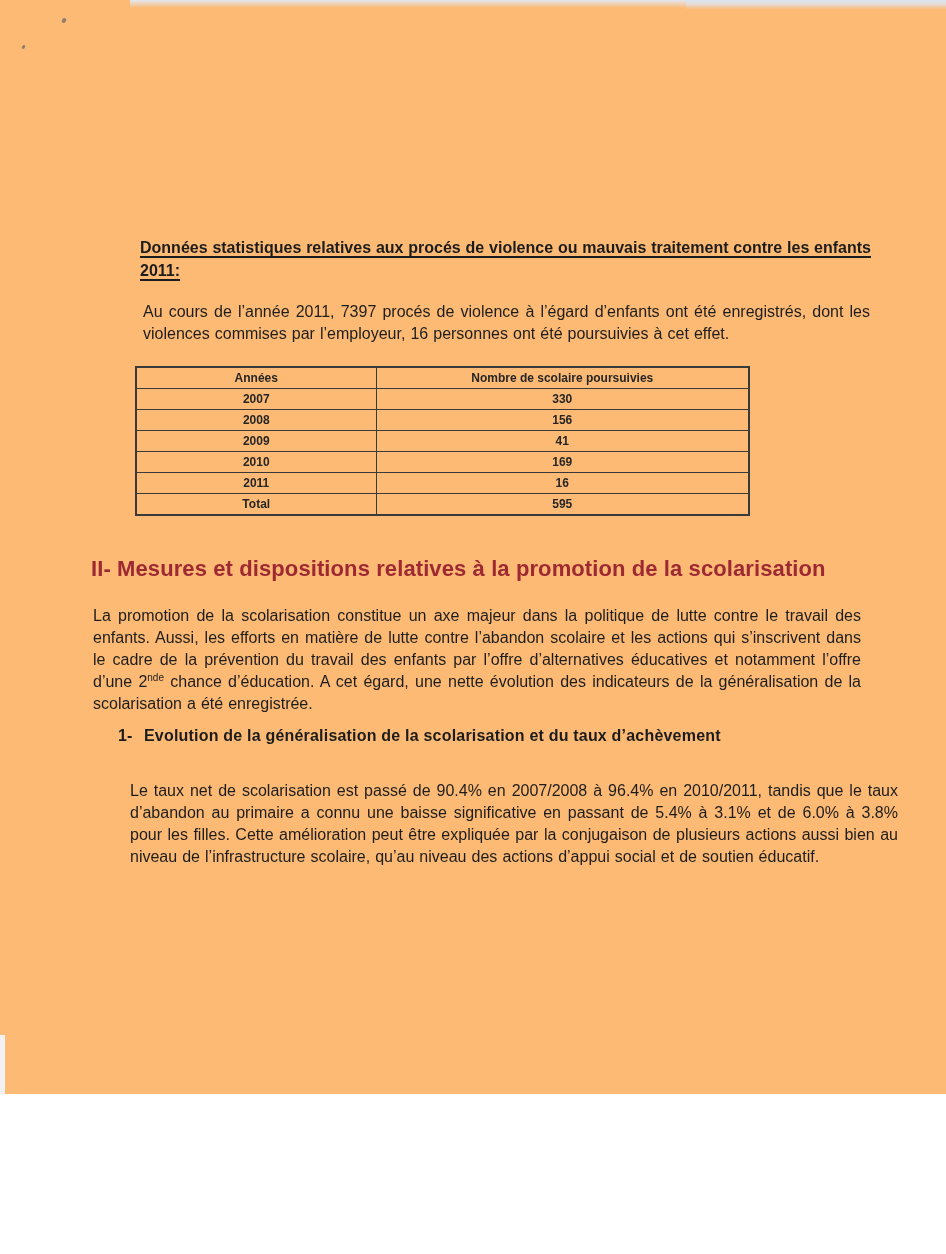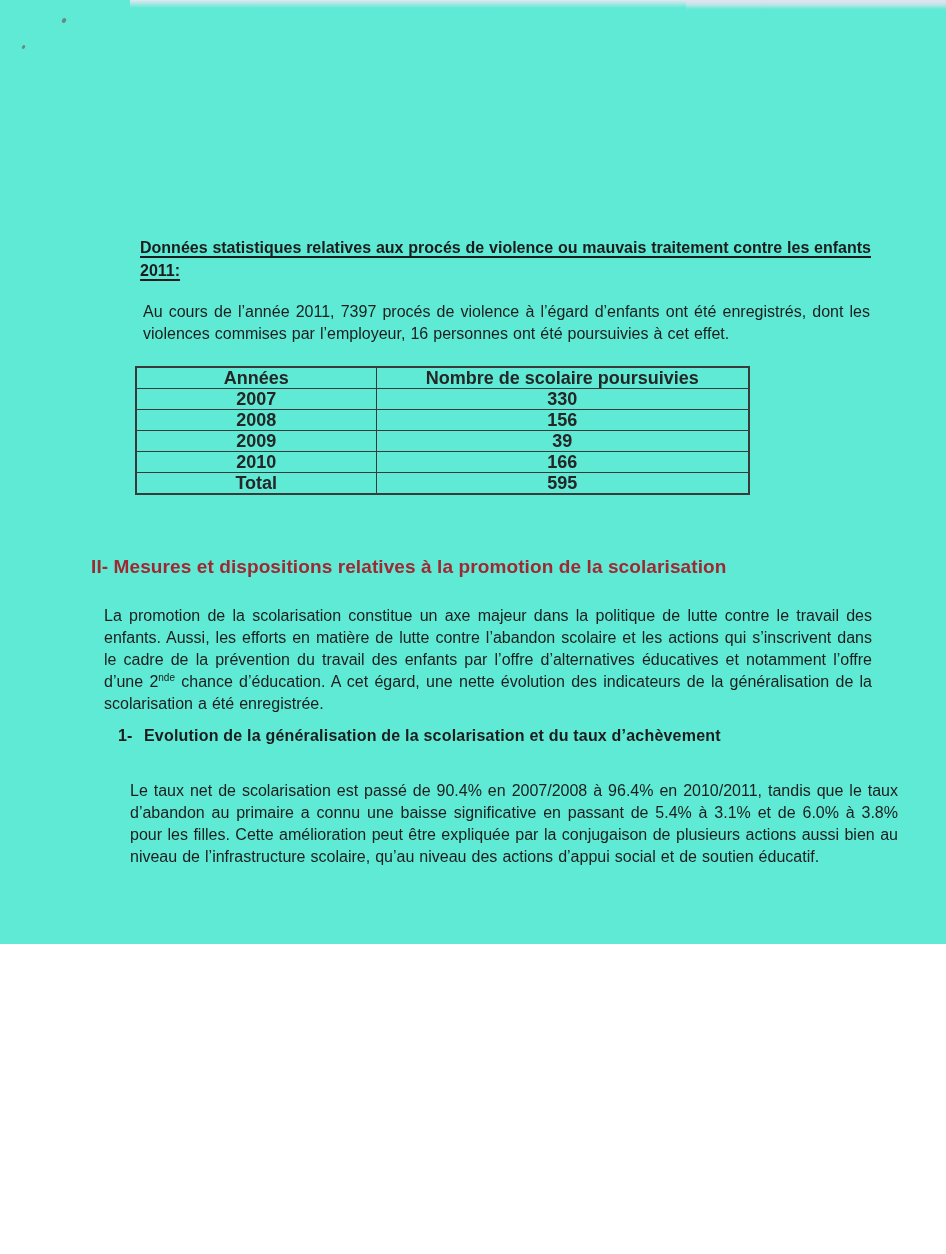--- a/index.html
+++ b/index.html
@@ -1,22 +1,22 @@
 <!DOCTYPE html>
 <html><head>
 <meta charset="utf-8">
 <style>
   * { box-sizing: border-box; }
   html, body { margin: 0; padding: 0; background: #ffffff; }
 
   .page {
     position: relative;
     width: 946px;
-    height: 944px;
-    background: #5eead4;
+    height: 1094px;
+    background: #fdba74;
     font-family: "Liberation Sans", sans-serif;
     color: #1d1d1d;
     overflow: hidden;
   }
 
   
   .scan-band {
     position: absolute;
     top: 0; left: 130px; right: 0;
     height: 8px;
@@ -63,21 +63,21 @@
   .para {
     position: absolute;
     margin: 0;
     font-size: 16px;
     line-height: 22px;
     text-align: justify;
     word-spacing: 0.6px;
     color: #1d1d1d;
   }
   .para1 { left: 143px; top: 301px; width: 727px; }
-  .para2 { left: 104px; top: 605px; width: 768px; }
+  .para2 { left: 93px; top: 605px; width: 768px; }
   .para3 { left: 104px; top: 780px; width: 768px; margin-left: 26px; }
 
   .para sup {
     font-size: 10px;
     line-height: 0;
     vertical-align: super;
   }
 
   .data-table {
     position: absolute;
@@ -85,34 +85,34 @@
     width: 613px;
     border-collapse: collapse;
     table-layout: fixed;
     border: 2px solid #3a3a3a;
   }
   .data-table th, .data-table td {
     border: 1px solid #3a3a3a;
     text-align: center;
     vertical-align: middle;
     font-weight: bold;
-    font-size: 18px;
+    font-size: 12px;
     color: #262626;
     height: 21px;
     padding: 0;
     line-height: 20px;
   }
   .col-annees  { width: 240px; }
   .col-nombre  { width: 373px; }
 
   .section-heading {
     position: absolute;
     left: 91px; top: 556px;
     margin: 0;
-    font-size: 19px;
+    font-size: 22px;
     font-weight: bold;
     letter-spacing: 0.1px;
     color: #9e2933;
     white-space: nowrap;
   }
 
   .subheading {
     position: absolute;
     left: 118px; top: 727px;
     display: flex;
@@ -166,25 +166,29 @@
         <tr>
           <td>2007</td>
           <td>330</td>
         </tr>
         <tr>
           <td>2008</td>
           <td>156</td>
         </tr>
         <tr>
           <td>2009</td>
-          <td>39</td>
+          <td>41</td>
         </tr>
         <tr>
           <td>2010</td>
-          <td>166</td>
+          <td>169</td>
+        </tr>
+        <tr>
+          <td>2011</td>
+          <td>16</td>
         </tr>
         <tr>
           <td>Total</td>
           <td>595</td>
         </tr>
       </tbody>
   </table>
 
   <h1 class="section-heading">II- Mesures et dispositions relatives à la promotion de la scolarisation</h1>
 

